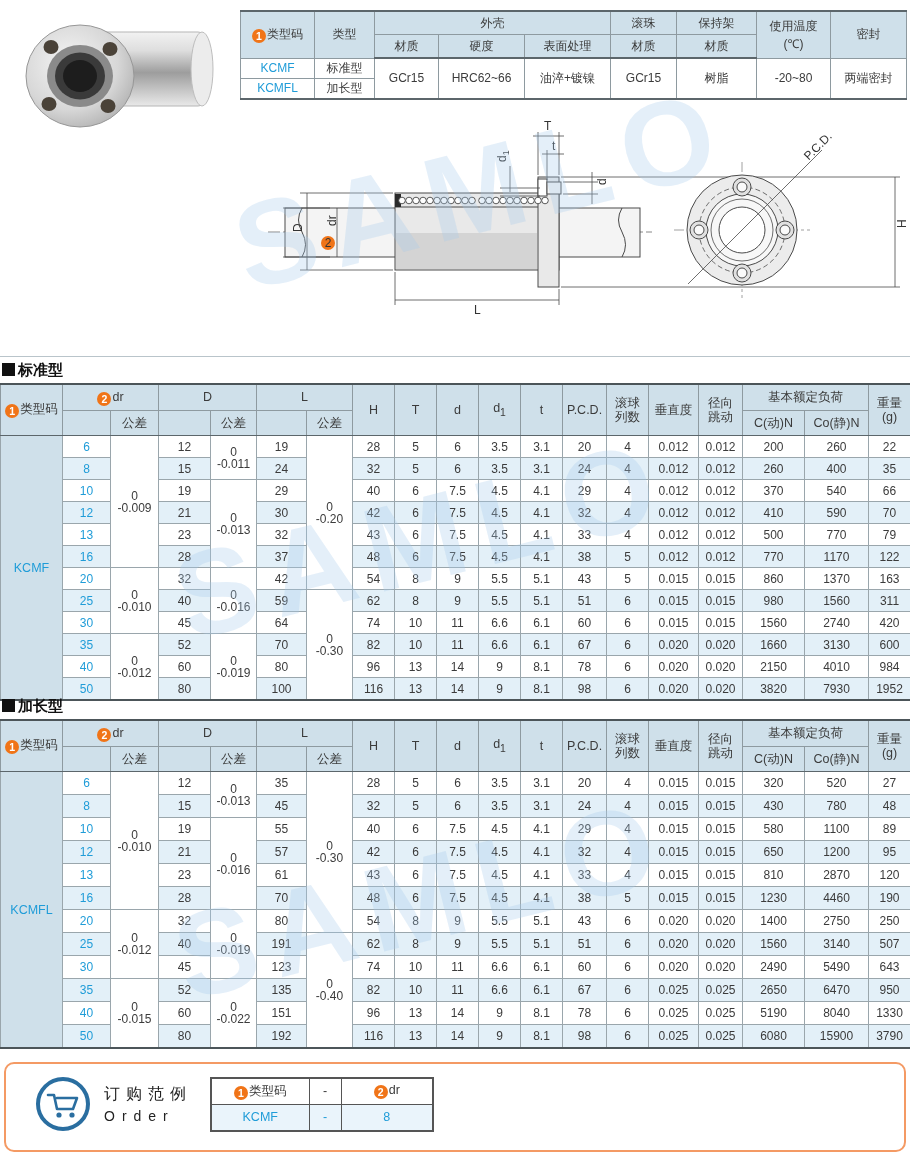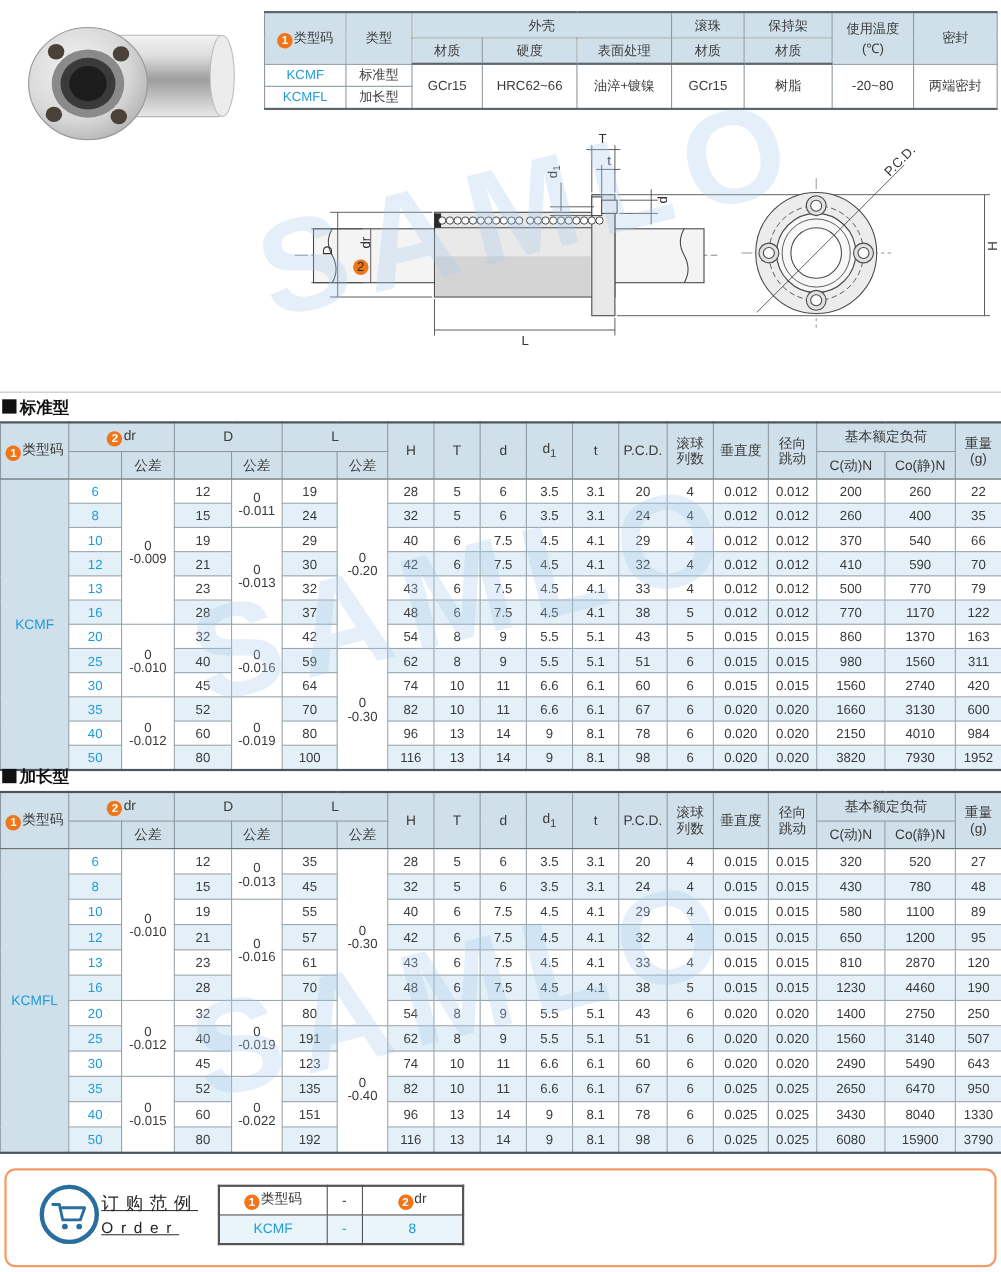--- a/index.html
+++ b/index.html
@@ -39,21 +39,21 @@
   .dim td.vblue{color:#1f9cd8;}
   
   #diagram{position:absolute;left:250px;top:100px;}
   #diagram text{font-family:"Liberation Sans",sans-serif;font-size:12px;fill:#333;}
   
   #photo{position:absolute;left:8px;top:12px;}
   
   .order-box{position:absolute;left:4px;top:1062px;width:898px;height:86px;
              border:2px solid #f49a64;border-radius:10px;background:#fff;}
   .order-inner{position:absolute;left:28px;top:11px;display:flex;align-items:center;}
-  .order-titles{text-decoration:underline;}
+  .order-titles{margin-left:12px;}
   .order-cn{font-size:16px;letter-spacing:6px;color:#222;}
   .order-en{font-size:14px;letter-spacing:7px;color:#222;margin-top:3px;}
   .order-table{margin-left:18px;border:2px solid #555;}
   .order-table th,.order-table td{border:1px solid #555;font-size:12.5px;font-weight:normal;
         text-align:center;height:25px;padding:0;}
   .order-table th{background:#fff;}
   .order-table td{background:#eaf4fb;color:#1f9cd8;}
   
   .wm{position:absolute;font-size:120px;font-weight:bold;letter-spacing:14px;
       color:rgba(165,203,236,0.30);transform:rotate(-14deg);z-index:6;pointer-events:none;
@@ -819,21 +819,21 @@
           <td>151</td>
           <td>96</td>
           <td>13</td>
           <td>14</td>
           <td>9</td>
           <td>8.1</td>
           <td>78</td>
           <td>6</td>
           <td>0.025</td>
           <td>0.025</td>
-          <td>3430</td>
+          <td>5190</td>
           <td>8040</td>
           <td>1330</td>
         </tr>
         <tr>
           <td class="vblue">50</td>
           <td>80</td>
           <td>192</td>
           <td>116</td>
           <td>13</td>
           <td>14</td>

